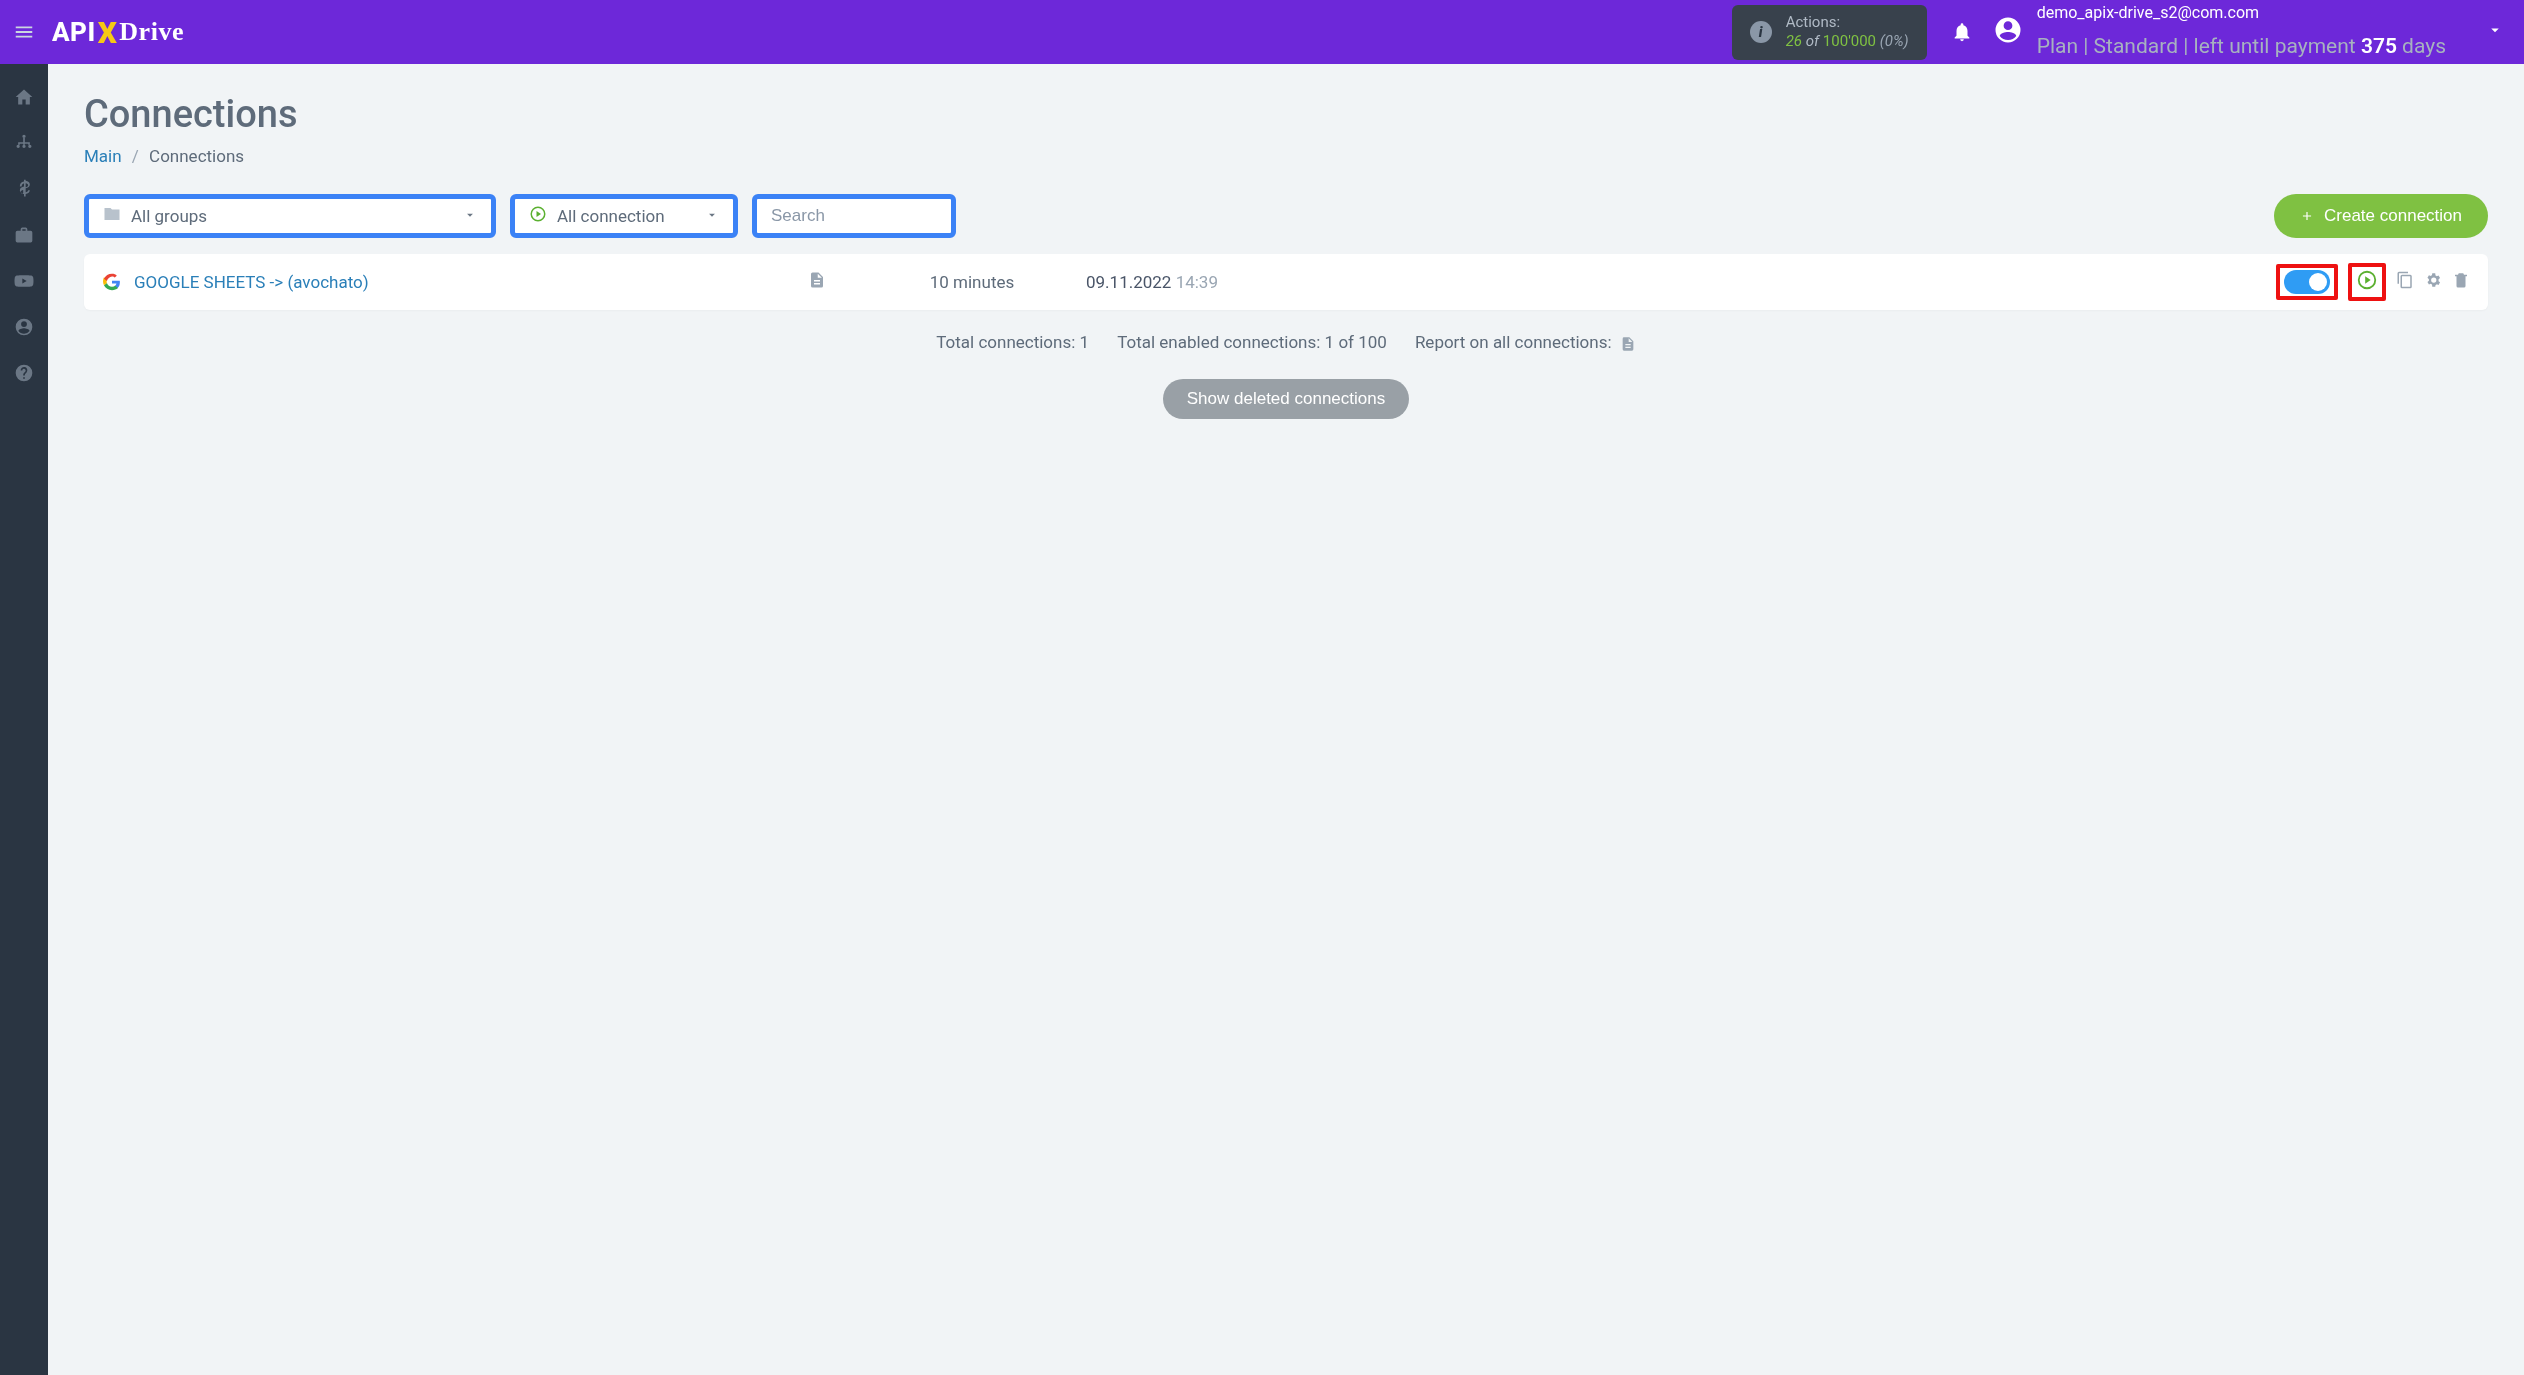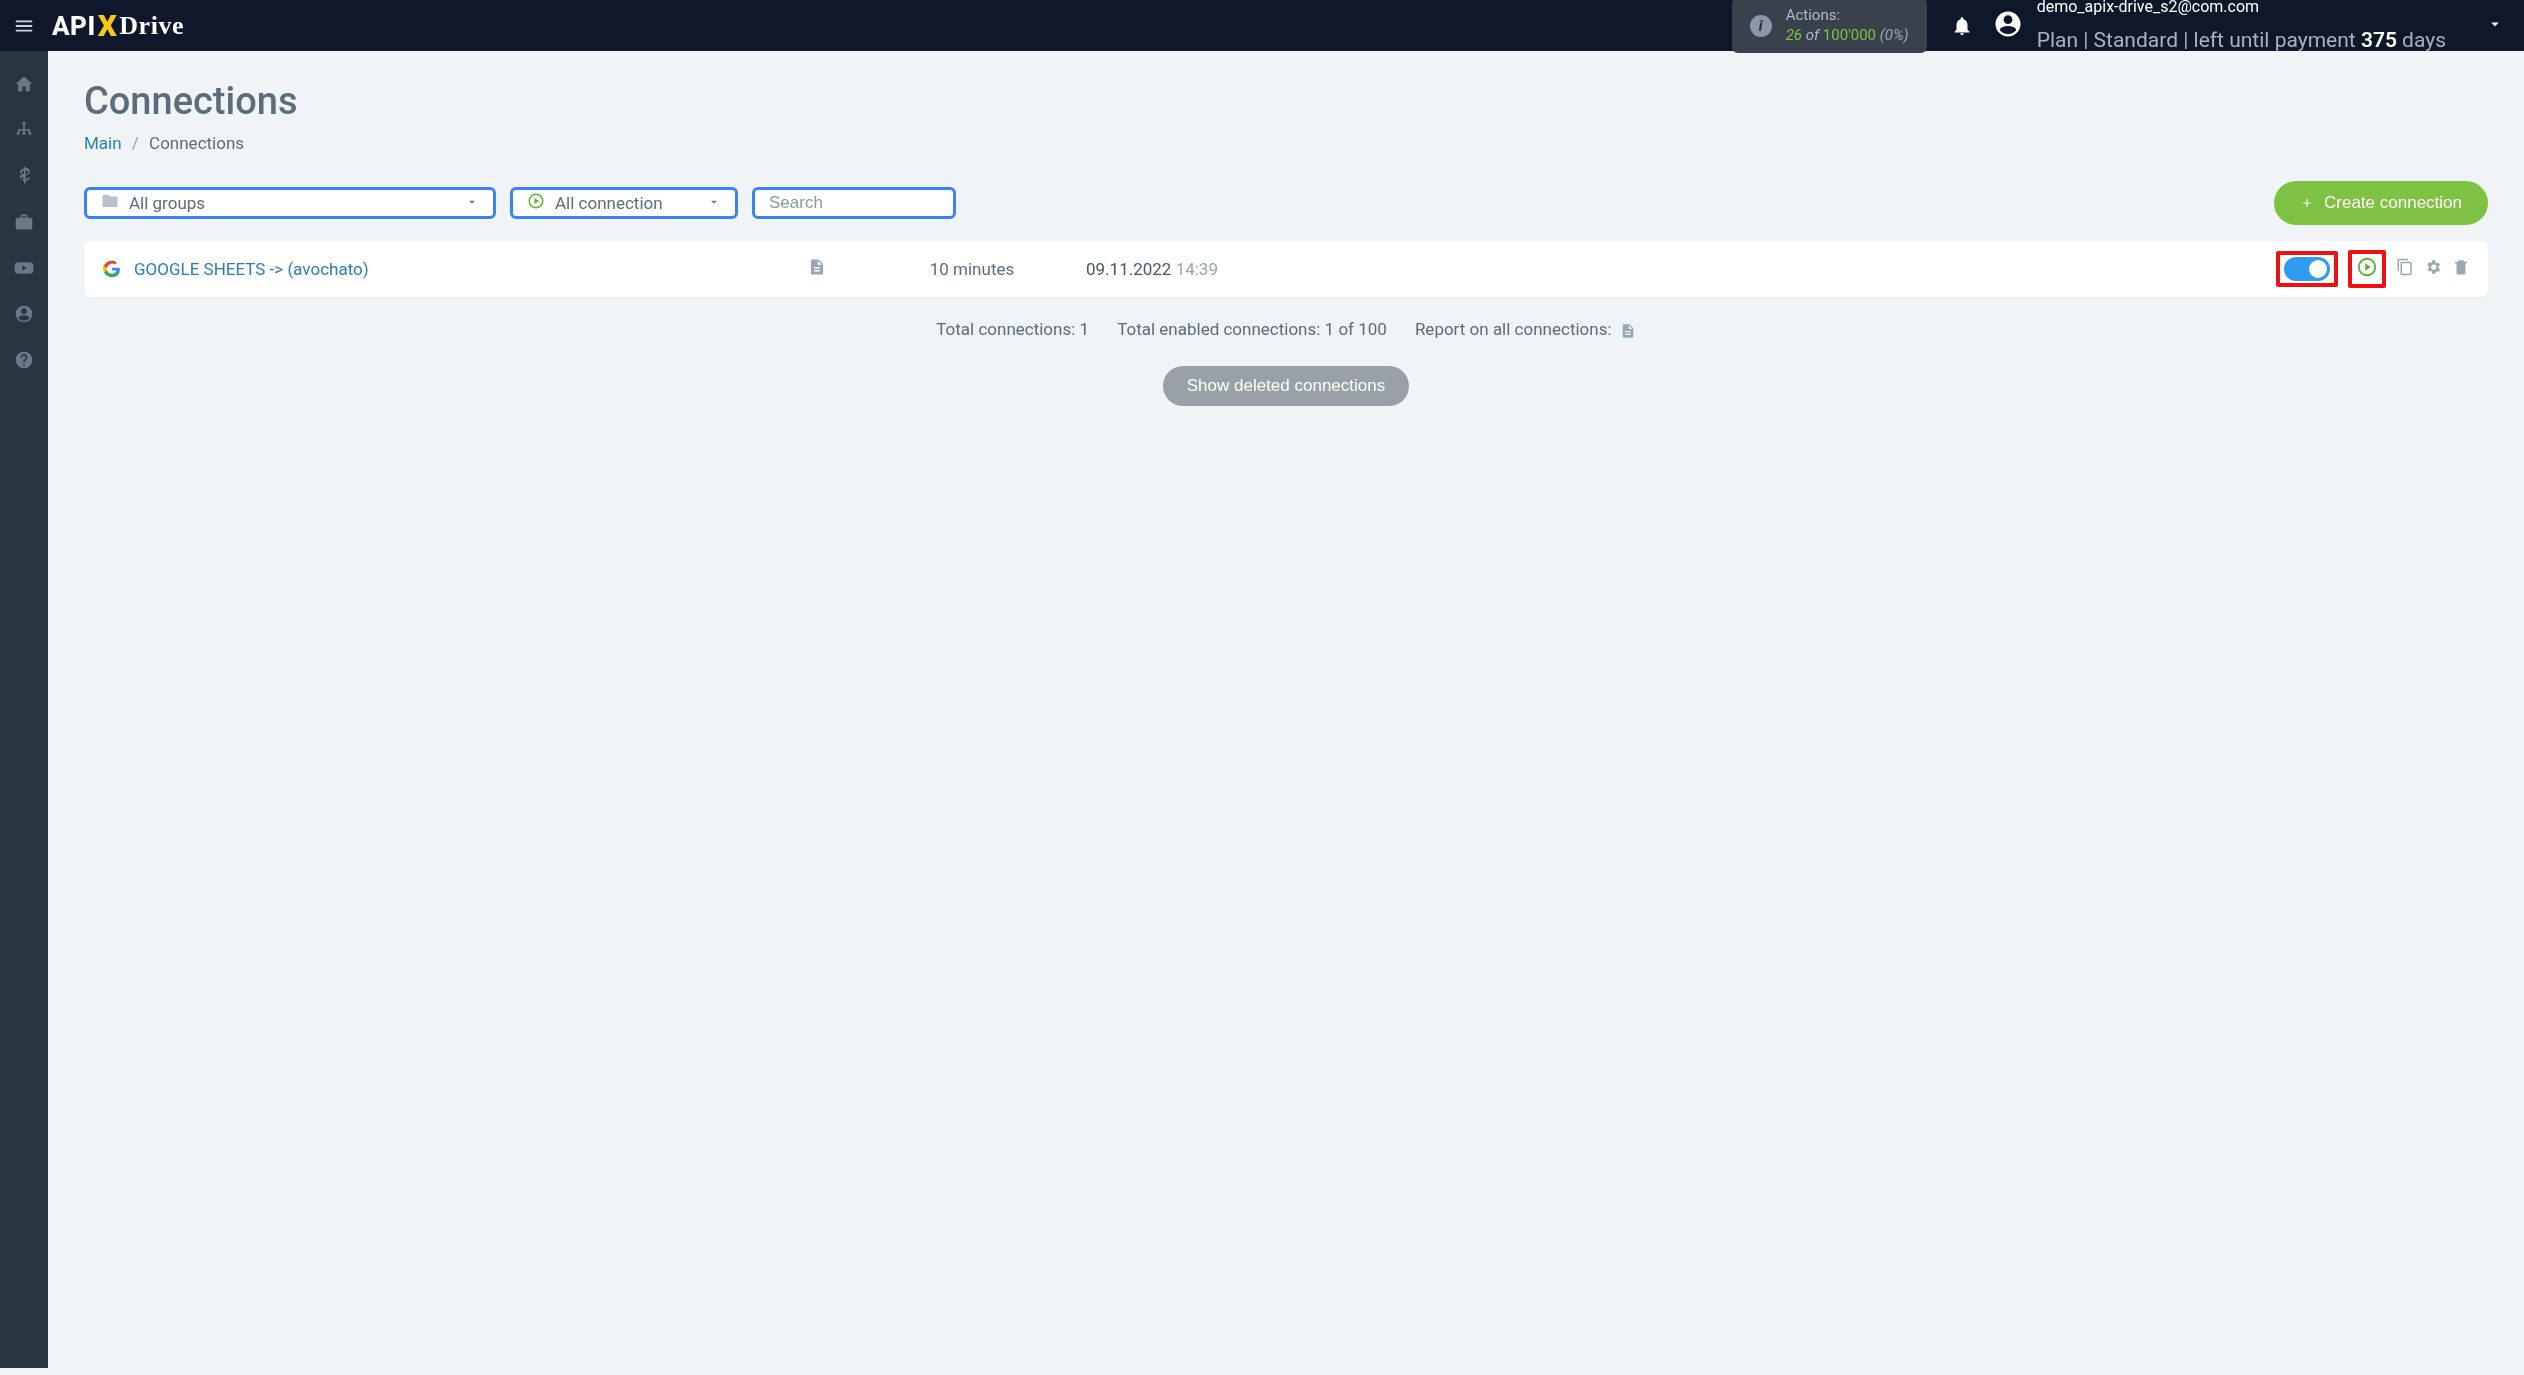--- a/index.html
+++ b/index.html
@@ -3,22 +3,22 @@
 <meta charset="utf-8">
 <style>
   * { box-sizing: border-box; margin: 0; padding: 0; }
   body {
     font-family: -apple-system, BlinkMacSystemFont, "Segoe UI", Roboto, "Helvetica Neue", Arial, sans-serif;
     background: #f1f4f6;
     color: #4a5568;
     font-size: 16px;
   }
   .topbar {
-    background: #0f172a;
-    height: 51px;
+    background: #6d28d9;
+    height: 64px;
     display: flex;
     align-items: center;
     padding: 0 20px 0 0;
     color: #fff;
   }
   .menu-toggle {
     width: 48px; height: 58px;
     display:flex; align-items:center; justify-content:center;
     cursor:pointer;
   }
@@ -78,22 +78,22 @@
     flex:1; padding: 28px 36px;
   }
   h1.page-title {
     font-size: 38px; color:#5e6b7a; font-weight:500; margin-bottom:10px;
   }
   .breadcrumb { font-size:17px; color:#5e6b7a; margin-bottom:28px;}
   .breadcrumb a { color:#2a7fb8; text-decoration:none; }
   .breadcrumb .sep { color:#9aa6b3; margin:0 6px;}
   .filters-row { display:flex; gap:14px; align-items:center; margin-bottom:16px;}
   .dropdown, .search-input {
-    background:#fff; border:3px solid #3b82f6; border-radius:6px;
-    height:32px; padding:0 14px; display:flex; align-items:center;
+    background:#fff; border:5px solid #3b82f6; border-radius:6px;
+    height:44px; padding:0 14px; display:flex; align-items:center;
     color:#5e6b7a; font-size:17px; gap:10px;
     position:relative;
   }
   .dropdown { cursor:pointer; }
   .dropdown.groups { width:412px; }
   .dropdown.status { width:228px; }
   .dropdown .dd-chevron { position:absolute; right:14px; }
   .dropdown .dd-chevron svg { fill:#6b7785; width:14px;height:14px;}
   .dropdown .folder-icon svg { fill:#b8c2cc; width:18px;height:18px;}
   .dropdown .play-icon svg { fill:#5bb030; width:18px;height:18px;}

